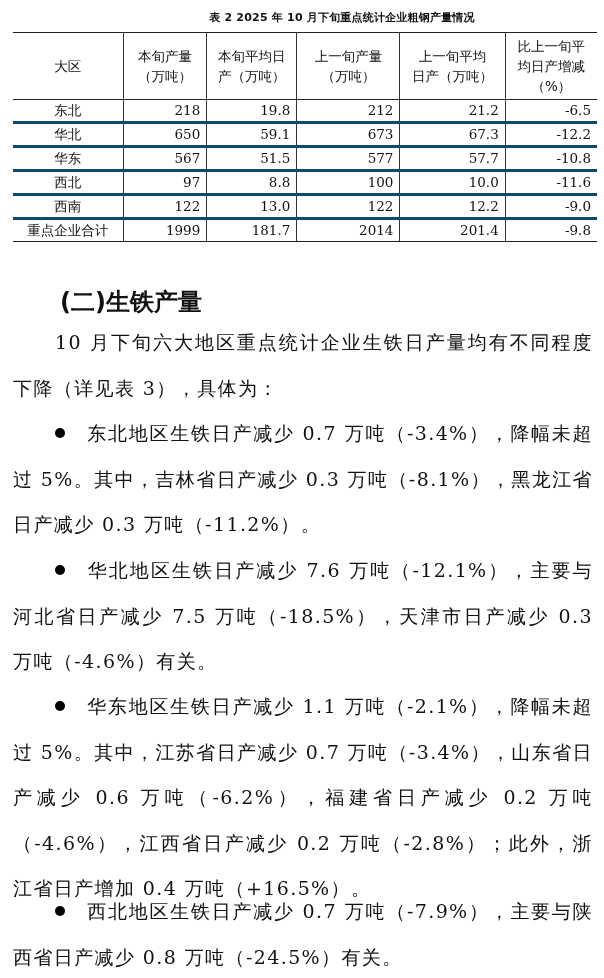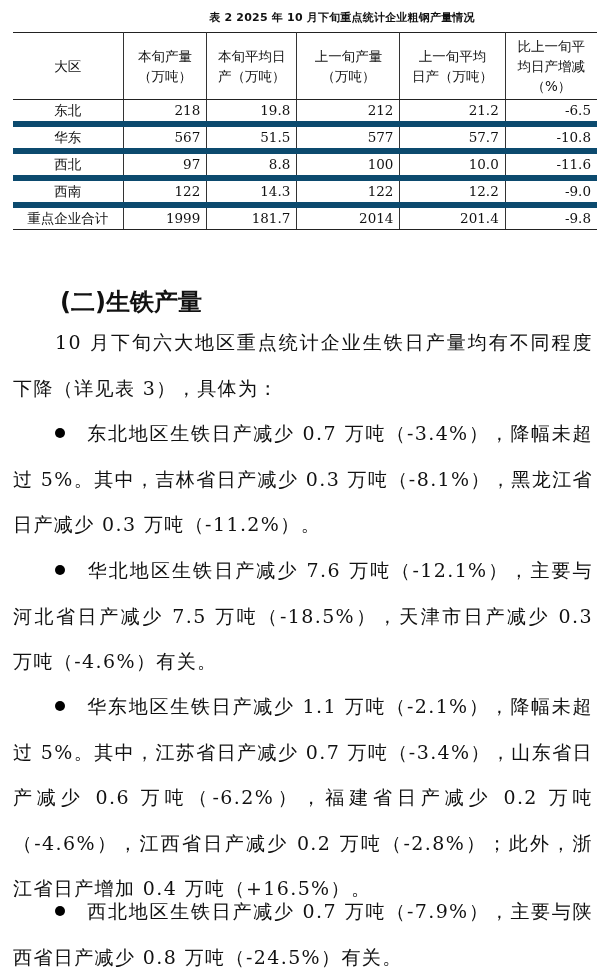--- a/index.html
+++ b/index.html
@@ -9,21 +9,21 @@
              font-family:"DejaVu Sans", "Liberation Sans", sans-serif; font-weight:bold;
              font-size:11px; letter-spacing:0.2px;padding-left:40px; }
   table.t { position:absolute; left:13px; top:32px; width:584px; border-collapse:collapse;
             font-size:13.5px; }
   table.t th, table.t td { border-left:1px solid #333; border-right:1px solid #333; padding:0 6px; }
   table.t tr > :first-child { border-left:none; }
   table.t tr > :last-child { border-right:none;margin-left:11px; }
   table.t thead th { font-family:"DejaVu Sans","Liberation Sans",sans-serif; font-weight:normal;
                      font-size:13.5px; line-height:20px; height:66px; border-top:1.5px solid #222;
                      border-bottom:1.5px solid #222; text-align:center; padding:0 2px; }
-  table.t tbody td { height:21px; line-height:21px; border-bottom:6px solid #0c4a6e; text-align:right; }
+  table.t tbody td { height:21px; line-height:21px; border-bottom:3px solid #0c4a6e; text-align:right; }
   table.t tbody tr:last-child td { border-bottom:1.5px solid #222; }
   table.t tbody td.region { text-align:center; font-family:"DejaVu Sans","Liberation Sans",sans-serif; }
   .c0{width:97px}.c1{width:72px}.c2{width:78px}.c3{width:90px}.c4{width:92px}.c5{width:80px}
   .h2 { position:absolute; left:60px; top:286px; font-family:"DejaVu Sans","Liberation Sans",sans-serif;
         font-size:24px; font-weight:bold; }
   .p { position:absolute; left:13px; width:580px; font-size:19px; line-height:45.5px;
        letter-spacing:1.4px; text-align:justify; text-align-last:left; }
   .indent { text-indent:42px; }
   .bullet { display:inline-block; width:10px; height:10px; border-radius:50%; background:#000;
             margin-right:22px; vertical-align:middle; position:relative; top:-2px; }
@@ -47,39 +47,47 @@
   <tbody>
     <tr>
         <td class="region">东北</td>
         <td>218</td>
         <td>19.8</td>
         <td>212</td>
         <td>21.2</td>
         <td>-6.5</td>
       </tr>
     <tr>
+        <td class="region">华北</td>
+        <td>650</td>
+        <td>59.1</td>
+        <td>673</td>
+        <td>67.3</td>
+        <td>-12.2</td>
+      </tr>
+    <tr>
         <td class="region">华东</td>
         <td>567</td>
         <td>51.5</td>
         <td>577</td>
         <td>57.7</td>
         <td>-10.8</td>
       </tr>
     <tr>
         <td class="region">西北</td>
         <td>97</td>
         <td>8.8</td>
         <td>100</td>
         <td>10.0</td>
         <td>-11.6</td>
       </tr>
     <tr>
         <td class="region">西南</td>
         <td>122</td>
-        <td>14.3</td>
+        <td>13.0</td>
         <td>122</td>
         <td>12.2</td>
         <td>-9.0</td>
       </tr>
     <tr>
         <td class="region">重点企业合计</td>
         <td>1999</td>
         <td>181.7</td>
         <td>2014</td>
         <td>201.4</td>

